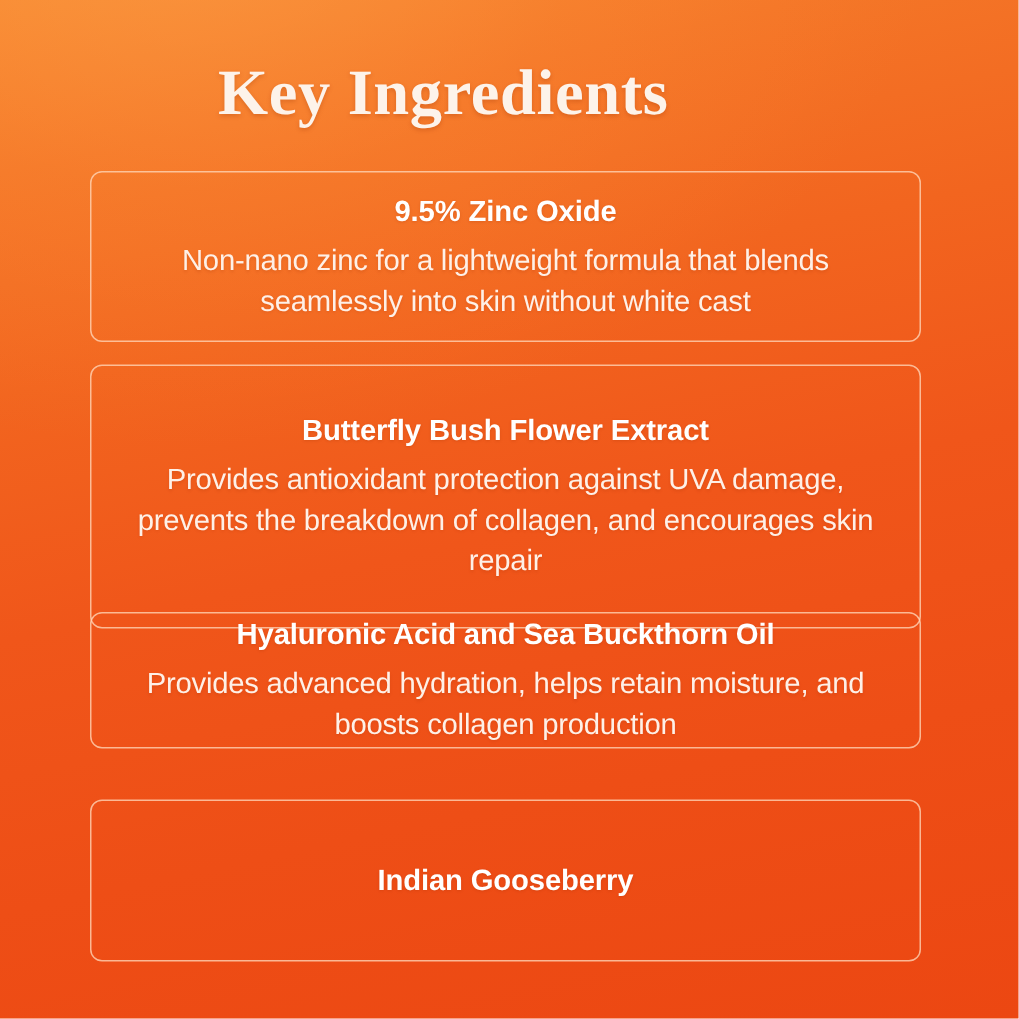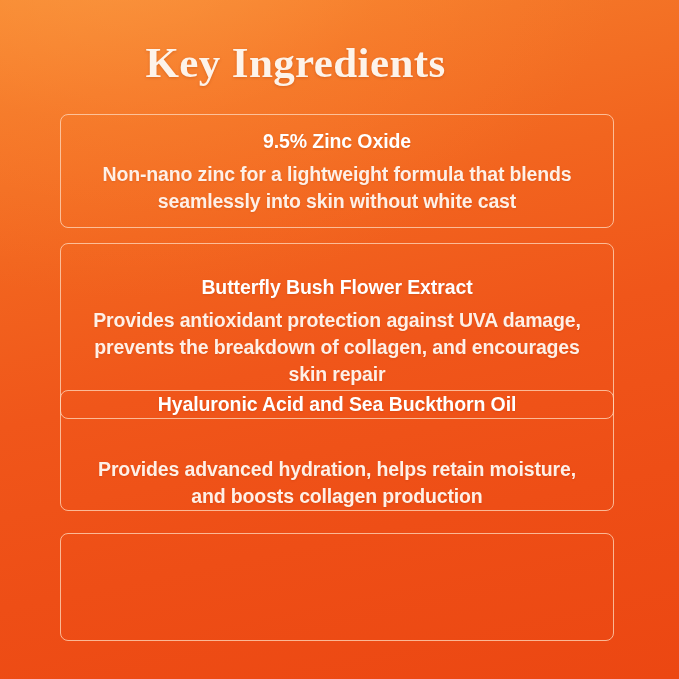--- a/index.html
+++ b/index.html
@@ -97,32 +97,32 @@
     line-height: 26px;
     letter-spacing: -0.1px;
     text-shadow: 0 1px 2px rgba(150, 45, 5, 0.22);
   }
 
   .card-body {
     margin: 7px 0 0 0;
     text-align: center;
     color: #FEF0E7;
     font-family: "Liberation Sans", sans-serif;
-    font-weight: 700;
+    font-weight: 400;
     font-size: 19.5px;
     line-height: 27px;
     letter-spacing: -0.15px;
     max-width: 512px;
     text-shadow: 0 1px 2px rgba(150, 45, 5, 0.18);
   }
 
   
   #card-0 { top: 114px; height: 114px; }
   #card-1 { top: 243px; height: 176px; }
-  #card-2 { top: 390px; height: 121px; justify-content: space-between; }
+  #card-2 { top: 408px; height: 91px; }
   #card-3 { top: 533px; height: 108px; }
 </style>
 </head>
 <body>
 
 <div id="poster">
   <div id="content">
 
     <h1 class="poster-title">Key Ingredients</h1>
 
@@ -135,16 +135,17 @@
       <h2 class="card-heading">Butterfly Bush Flower Extract</h2>
       <p class="card-body">Provides antioxidant protection against UVA damage, prevents the breakdown of collagen, and encourages skin repair</p>
     </section>
 
     <section class="card" id="card-2">
       <h2 class="card-heading">Hyaluronic Acid and Sea Buckthorn Oil</h2>
       <p class="card-body">Provides advanced hydration, helps retain moisture, and boosts collagen production</p>
     </section>
 
     <section class="card" id="card-3">
+      <h2 class="card-heading">Indian Gooseberry</h2>
     </section>
 
   </div>
 </div>
 
 </body></html>

